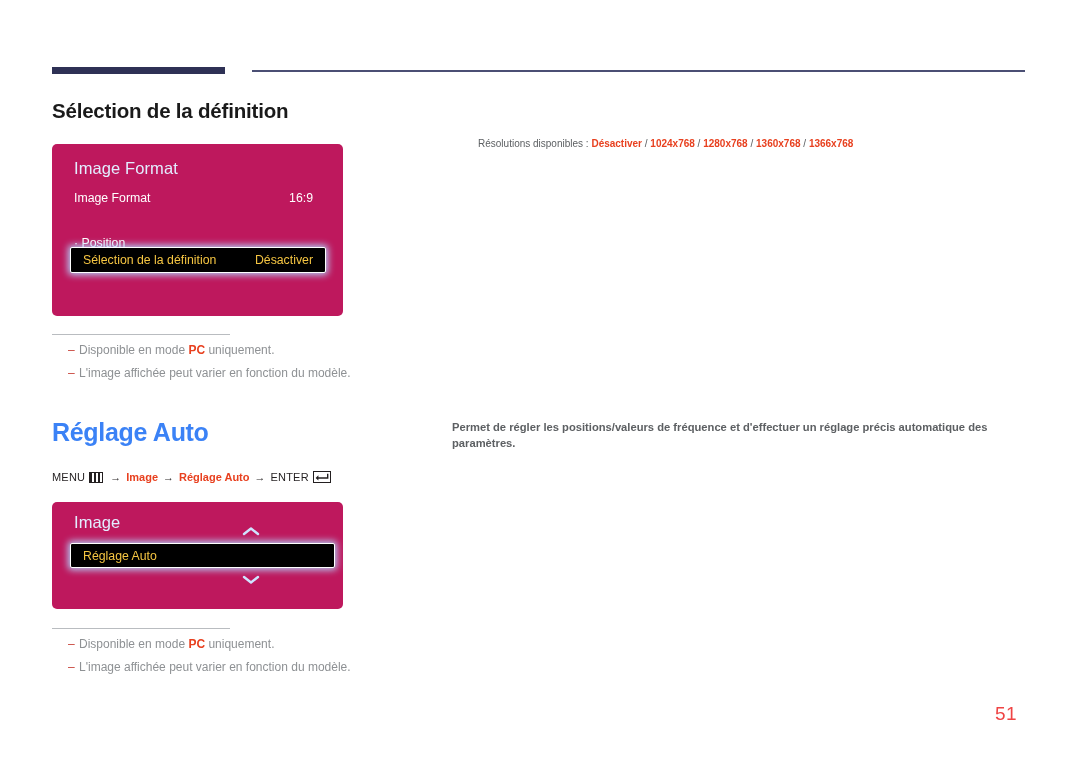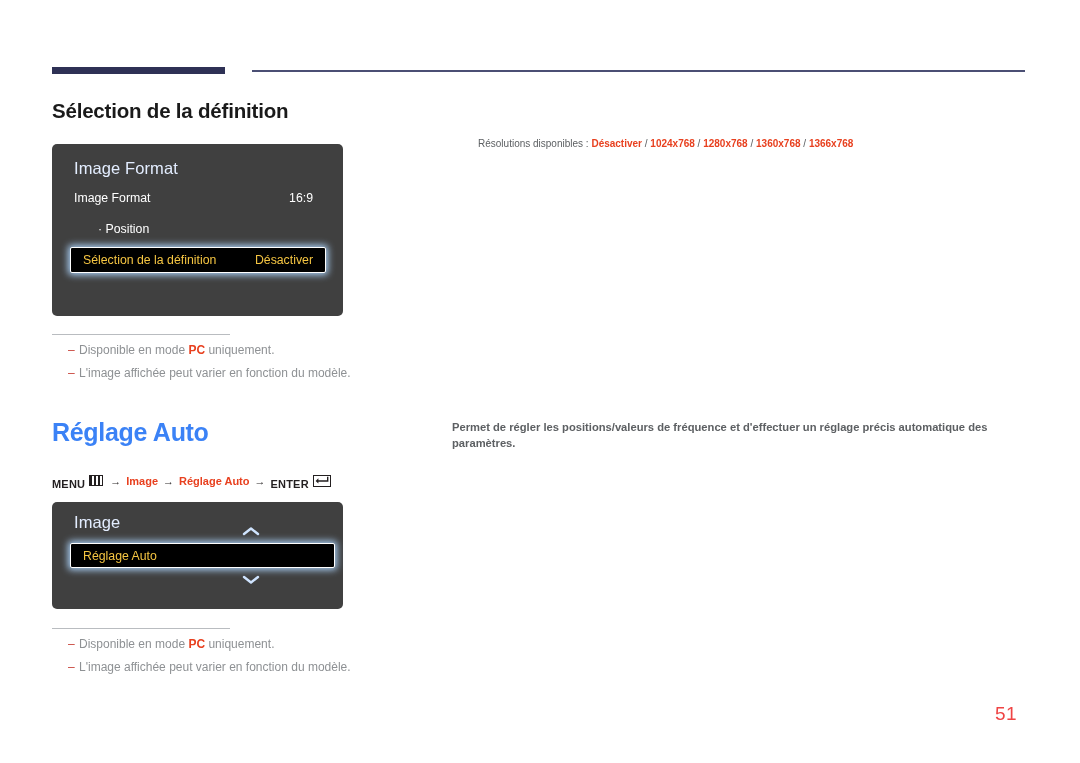--- a/index.html
+++ b/index.html
@@ -72,21 +72,21 @@
   }
   .res-hi {
     color: #e8401f;
     font-weight: bold;
   }
   .res-sep { color: #5d6063; font-weight: normal; }
 
   
   .osd {
     position: absolute;
-    background: #404040;
+    background: #be185d;
     border-radius: 5px;
   }
   .osd-title {
     position: absolute;
     color: #e3edff;
     font-size: 16.5px;
     font-weight: normal;
     letter-spacing: 0.1px;
     white-space: nowrap;
   }
@@ -190,23 +190,22 @@
     left: 52px;
     top: 471px;
     font-size: 11px;
     color: #231f20;
     white-space: nowrap;
     display: flex;
     align-items: center;
     gap: 0;
   }
   .crumb .word {
-    font-weight: bold;
+    font-weight: normal;
     letter-spacing: 0.2px;
-    margin-top: 7px;
   }
   .crumb .orange {
     color: #e8401f;
     font-weight: bold;
   }
   .crumb .arr {
     color: #231f20;
     padding: 0 5px;
     font-size: 11px;
   }
@@ -270,21 +269,21 @@
 
   <div class="osd" style="left:52px; top:144px; width:291px; height:172px;">
 
     <div class="osd-title" style="left:22px; top:15px;">Image Format</div>
 
     <div class="osd-row" style="left:22px; top:47px; width:247px;">
       <span>Image Format</span>
       <span class="val">16:9</span>
     </div>
 
-    <div class="osd-row" style="left:22px; top:78px; width:247px;margin-left:24px;">
+    <div class="osd-row" style="left:22px; top:92px; width:247px;">
       <span>· Position</span>
       <span class="val"></span>
     </div>
 
     <div class="osd-hl" style="left:18px; top:103px; width:256px; height:26px;">
       <span class="lbl">Sélection de la définition</span>
       <span class="val">Désactiver</span>
     </div>
   </div>
 

